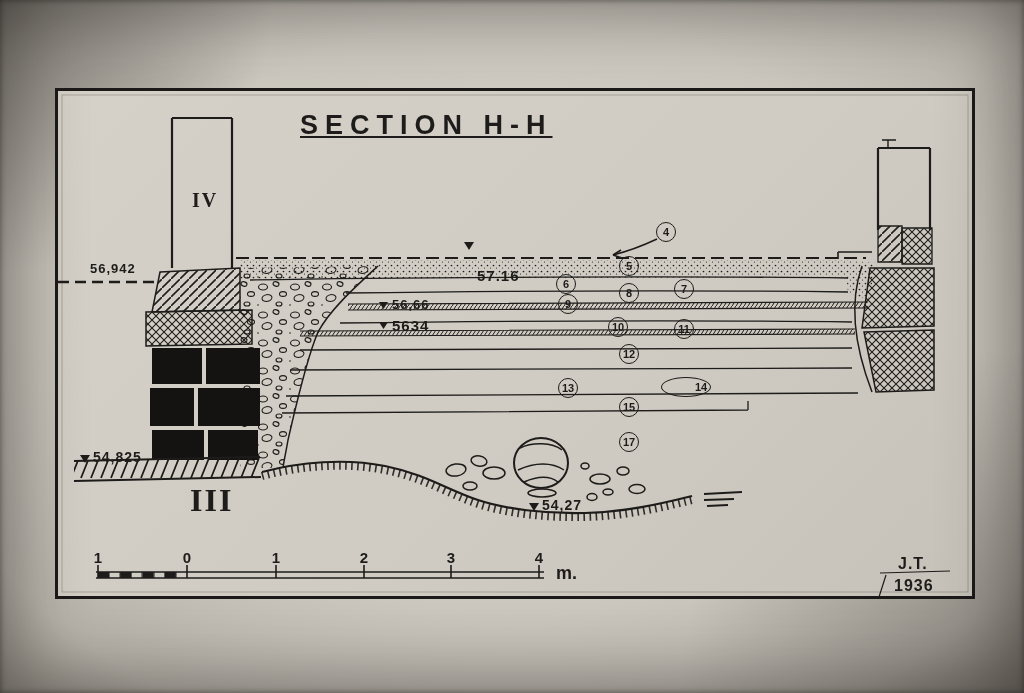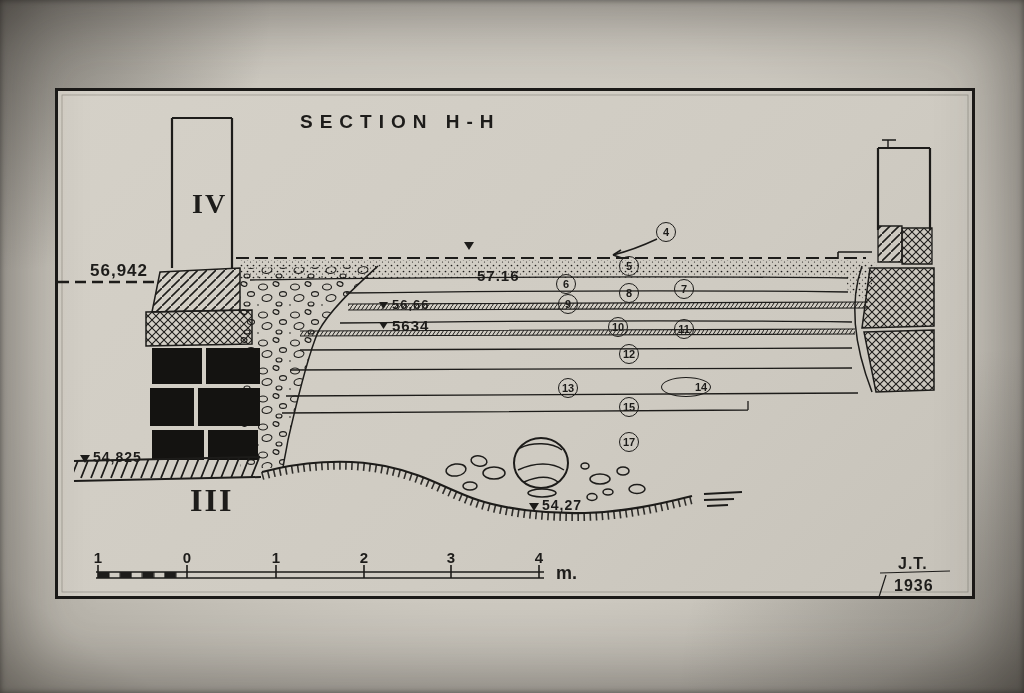--- a/index.html
+++ b/index.html
@@ -10,21 +10,21 @@
       radial-gradient(circle at 0% 0%, rgba(20,18,15,.38), transparent 22%),
       radial-gradient(circle at 100% 100%, rgba(20,18,15,.28), transparent 28%),
       radial-gradient(ellipse at 50% 45%, #d6d2c9 0%, #ccc8bf 55%, #b7b3aa 85%, #979389 100%);
   }
   .photo::after{content:"";position:absolute;inset:0;pointer-events:none;
     box-shadow:inset 0 0 70px 12px rgba(35,32,28,.45), inset 0 0 6px rgba(0,0,0,.5);}
   .sheet{position:absolute;left:55px;top:88px;width:920px;height:511px;
     background:linear-gradient(135deg,#d5d1c8 0%,#cfcbc2 60%,#c6c2b9 100%);}
   svg.drawing{position:absolute;left:0;top:0;pointer-events:none;}
   .lbl{position:absolute;white-space:nowrap;line-height:1;}
-  .title{font-size:19px;font-weight:600;letter-spacing:7px;}
+  .title{font-size:27px;font-weight:600;letter-spacing:7px;text-decoration:underline;}
   .roman{font-family:"Liberation Serif",serif;font-weight:700;}
   .elev{font-weight:700;font-size:14px;letter-spacing:1px;}
   .snum{position:absolute;width:18px;height:18px;border:1.7px solid #1d1c1a;
     border-radius:50%;display:flex;align-items:center;justify-content:center;
     font-size:11px;font-weight:700;transform:translate(-50%,-50%);}
   .scalenum{font-size:15px;font-weight:700;transform:translateX(-50%);}
   .sig{font-size:16px;font-weight:700;letter-spacing:1px;}
 </style>
 </head>
 <body>
@@ -172,24 +172,24 @@
       </g>
     </g>
 
     <g stroke="#1d1c1a" fill="none">
       <path d="M880 573 L950 571 M886 575 L879 597" stroke-width="1.2"></path>
     </g>
   </svg>
 
   <div class="lbl title" style="left:300px;top:112px;">SECTION H-H</div>
 
-  <div class="lbl roman" style="left:192px;top:190px;font-size:28px;letter-spacing:2px;">IV</div>
+  <div class="lbl roman" style="left:192px;top:190px;font-size:20px;letter-spacing:2px;">IV</div>
   <div class="lbl roman" style="left:190px;top:484px;font-size:32px;letter-spacing:2px;">III</div>
 
-  <div class="lbl elev" style="left:90px;top:262px;font-size:17px;">56,942</div>
+  <div class="lbl elev" style="left:90px;top:262px;font-size:13px;">56,942</div>
   <div class="lbl elev" style="left:477px;top:236px;font-size:15px;margin-top:32px;">57.16</div>
   <div class="lbl elev" style="left:392px;top:298px;font-size:13px;">56,66</div>
   <div class="lbl elev" style="left:392px;top:318px;font-size:15px;">5634</div>
   <div class="lbl elev" style="left:93px;top:450px;">54,825</div>
   <div class="lbl elev" style="left:542px;top:498px;">54,27</div>
 
   <div class="snum" style="left:666px;top:232px;">4</div>
   <div class="snum" style="left:629px;top:266px;">5</div>
   <div class="snum" style="left:566px;top:284px;">6</div>
   <div class="snum" style="left:684px;top:289px;">7</div>

